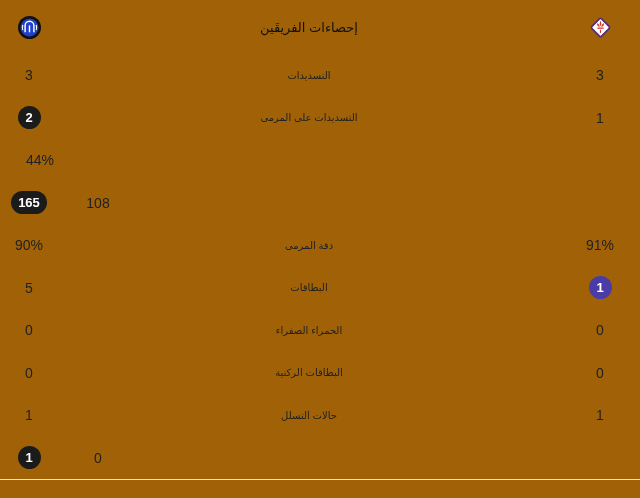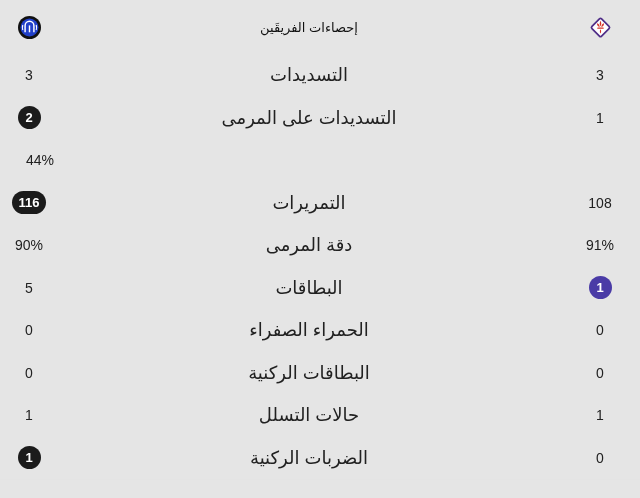--- a/index.html
+++ b/index.html
@@ -5,42 +5,42 @@
   html, body {
     margin: 0;
     padding: 0;
     background: #ffffff;
     font-family: "Liberation Sans", "DejaVu Sans", sans-serif;
   }
   .screen {
     position: relative;
     width: 640px;
     height: 498px;
-    background: #e5e5e5;
+    background: #a16207;
     overflow: hidden;
   }
   .row {
     display: flex;
     align-items: center;
     direction: ltr;
   }
   .header-row { height: 54px; }
   .stat-row { height: 42.5px; }
   .rows { border-bottom: 1px solid var(--divider, #e4e4e4); }
   .cell { display: flex; align-items: center; justify-content: center; }
   .left-cell  { width: 58px; flex: 0 0 58px; }
   .center-cell{ flex: 1; }
   .right-cell { width: 80px; flex: 0 0 80px; }
   .title {
     font-size: 13px;
     color: #111111;
     direction: rtl;
   }
   .label {
-    font-size: 18px;
+    font-size: 10px;
     color: #212121;
     direction: rtl;
   }
   .value {
     font-size: 14px;
     color: #212121;
     line-height: 1;
   }
   .value.pill {
     display: inline-flex;
@@ -123,24 +123,21 @@
   </div>
 
   <div class="row stat-row">
     <div class="cell right-cell">
       <span class="value right-value">44%</span>
     </div>
   </div>
 
   <div class="row stat-row">
     <div class="cell left-cell">
-      <span class="value left-value pill pill-left">116</span>
-    </div>
-    <div class="cell center-cell">
-      <span class="label">التمريرات</span>
+      <span class="value left-value pill pill-left">165</span>
     </div>
     <div class="cell right-cell">
       <span class="value right-value">108</span>
     </div>
   </div>
 
   <div class="row stat-row">
     <div class="cell left-cell">
       <span class="value left-value">90%</span>
     </div>
@@ -196,22 +193,19 @@
       <span class="label">حالات التسلل</span>
     </div>
     <div class="cell right-cell">
       <span class="value right-value">1</span>
     </div>
   </div>
 
   <div class="row stat-row">
     <div class="cell left-cell">
       <span class="value left-value pill pill-left">1</span>
-    </div>
-    <div class="cell center-cell">
-      <span class="label">الضربات الركنية</span>
     </div>
     <div class="cell right-cell">
       <span class="value right-value">0</span>
     </div>
   </div>
 </div>
 </div>
 
 </body></html>

